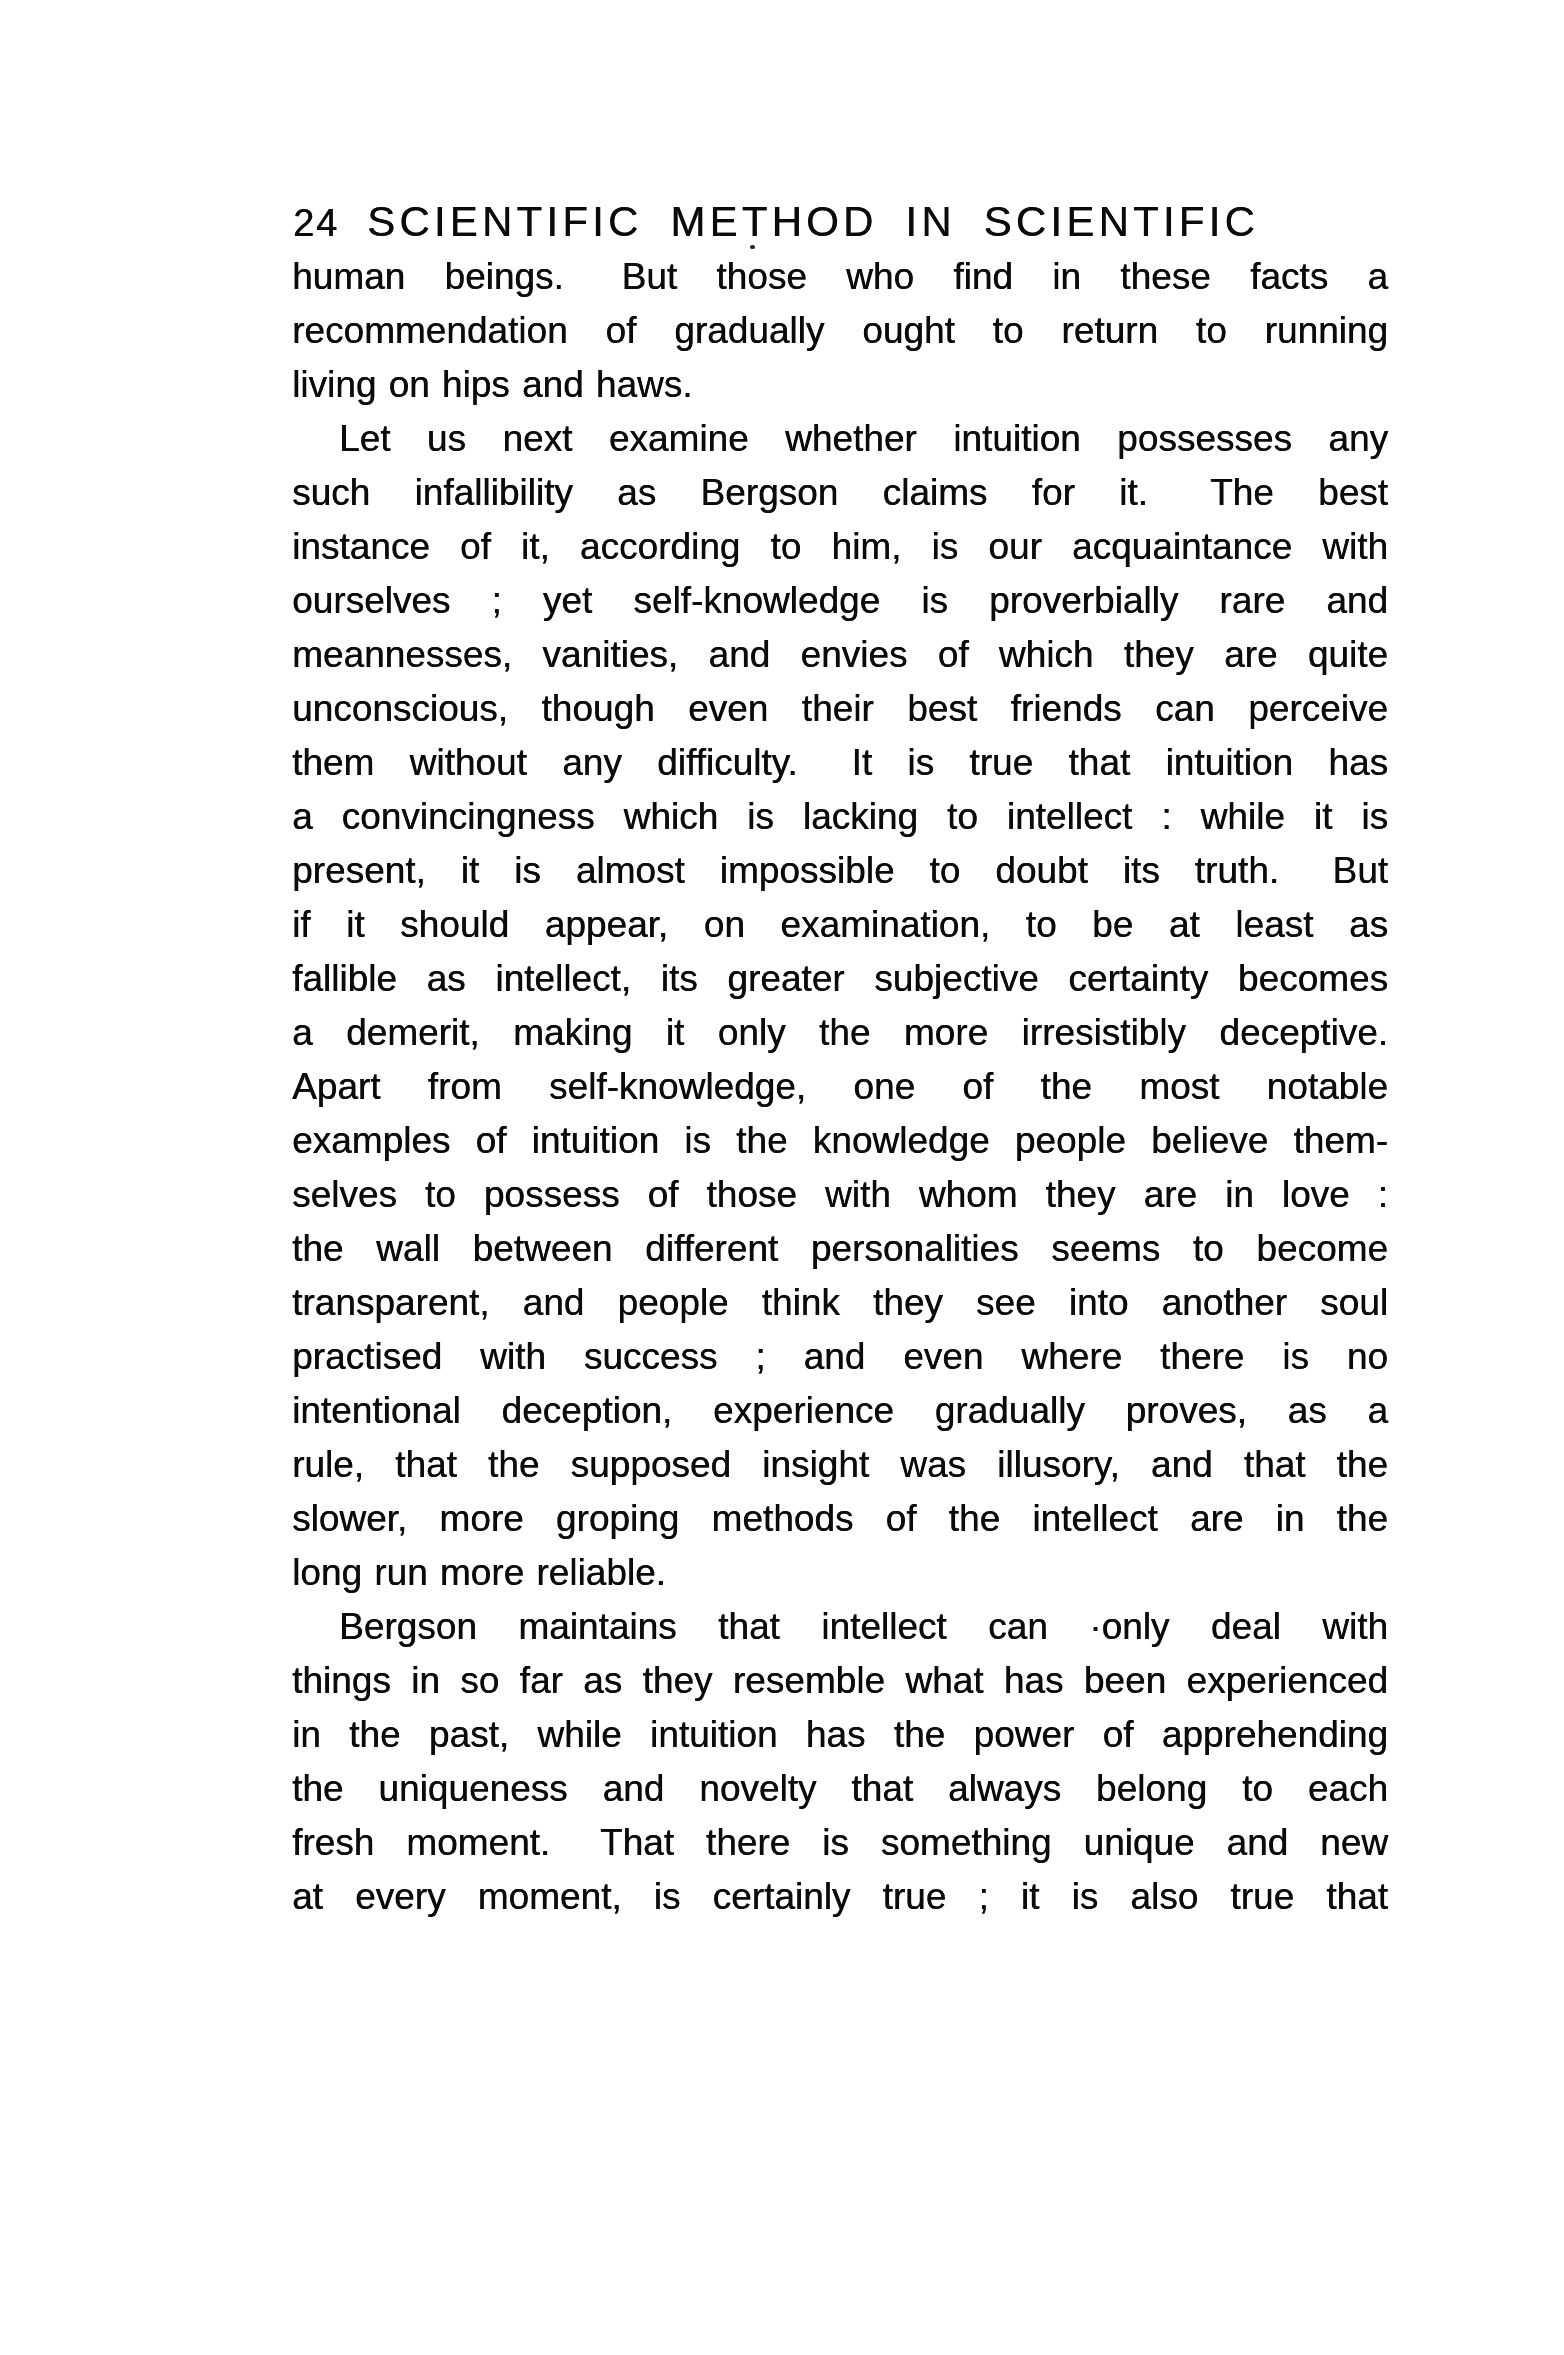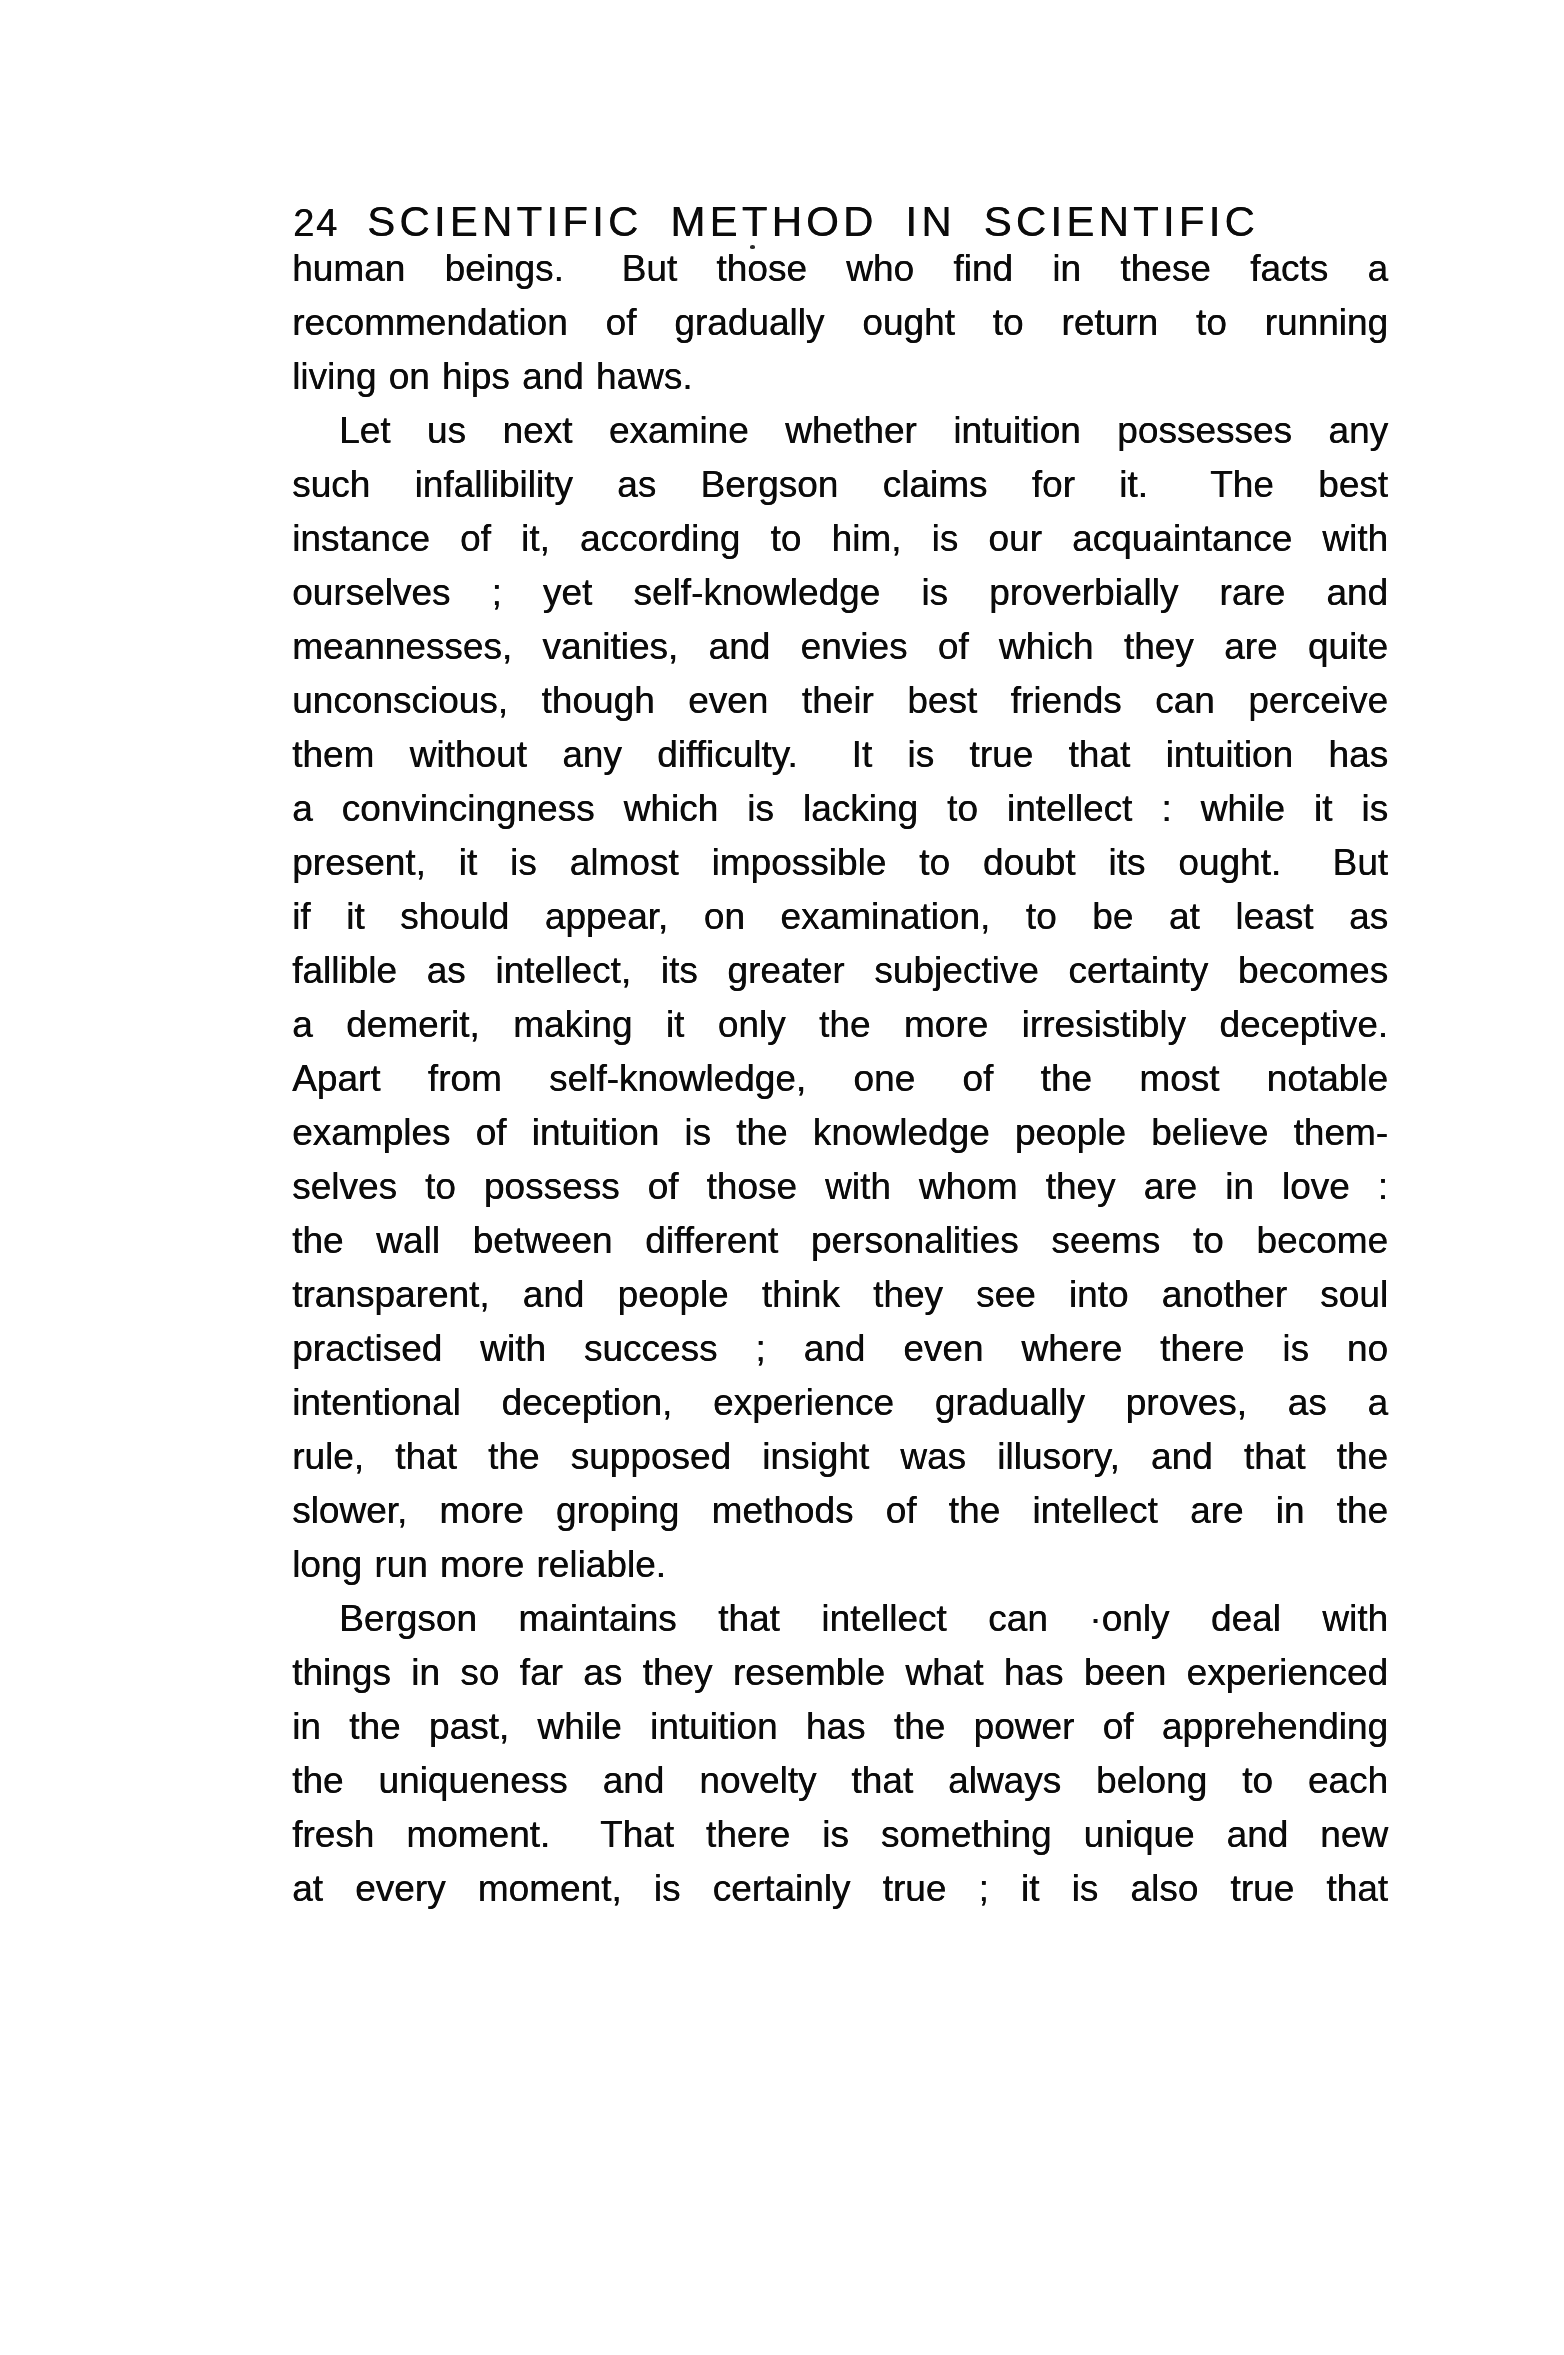--- a/index.html
+++ b/index.html
@@ -42,21 +42,21 @@
     left: 750px;
     top: 245px;
     width: 4.7px;
     height: 3.7px;
     background: #2b2b2b;
     border-radius: 50%;
   }
   .textblock {
     position: absolute;
     left: 292px;
-    top: 242px;
+    top: 250px;
     width: 1096px;
   }
   .line {
     font-size: 37px;
     line-height: 54px;
     height: 54px;
     text-align: justify;
     text-align-last: justify;
     word-spacing: 1.9px;
     text-shadow: 0.4px 0 currentColor;
@@ -88,21 +88,21 @@
       </div>
     <div class="para">
         <div class="line indent">Let us next examine whether intuition possesses any</div>
         <div class="line">such infallibility as Bergson claims for it.  The best</div>
         <div class="line">instance of it, according to him, is our acquaintance with</div>
         <div class="line">ourselves ; yet self-knowledge is proverbially rare and</div>
         <div class="line">meannesses, vanities, and envies of which they are quite</div>
         <div class="line">unconscious, though even their best friends can perceive</div>
         <div class="line">them without any difficulty.  It is true that intuition has</div>
         <div class="line">a convincingness which is lacking to intellect : while it is</div>
-        <div class="line">present, it is almost impossible to doubt its ought.  But</div>
+        <div class="line">present, it is almost impossible to doubt its truth.  But</div>
         <div class="line">if it should appear, on examination, to be at least as</div>
         <div class="line">fallible as intellect, its greater subjective certainty becomes</div>
         <div class="line">a demerit, making it only the more irresistibly deceptive.</div>
         <div class="line">Apart from self-knowledge, one of the most notable</div>
         <div class="line">examples of intuition is the knowledge people believe them-</div>
         <div class="line">selves to possess of those with whom they are in love :</div>
         <div class="line">the wall between different personalities seems to become</div>
         <div class="line">transparent, and people think they see into another soul</div>
         <div class="line">practised with success ; and even where there is no</div>
         <div class="line">intentional deception, experience gradually proves, as a</div>

